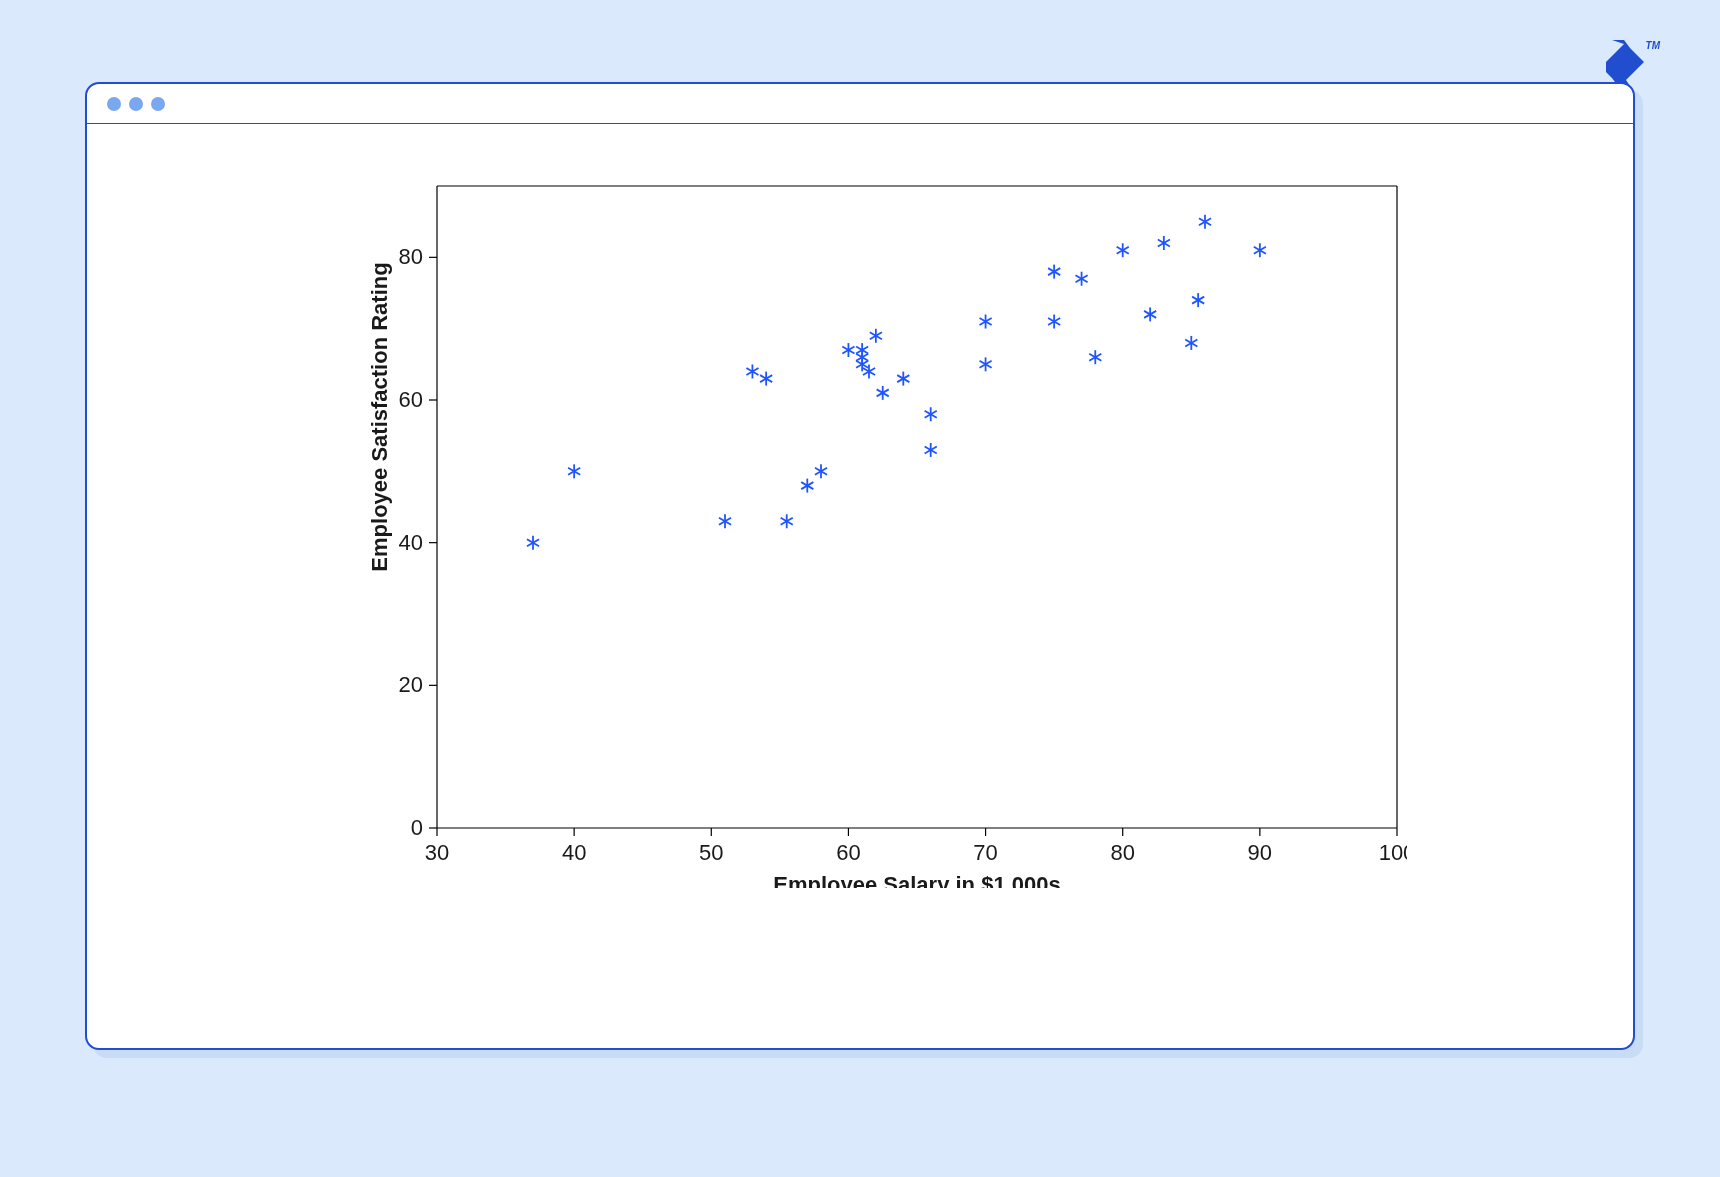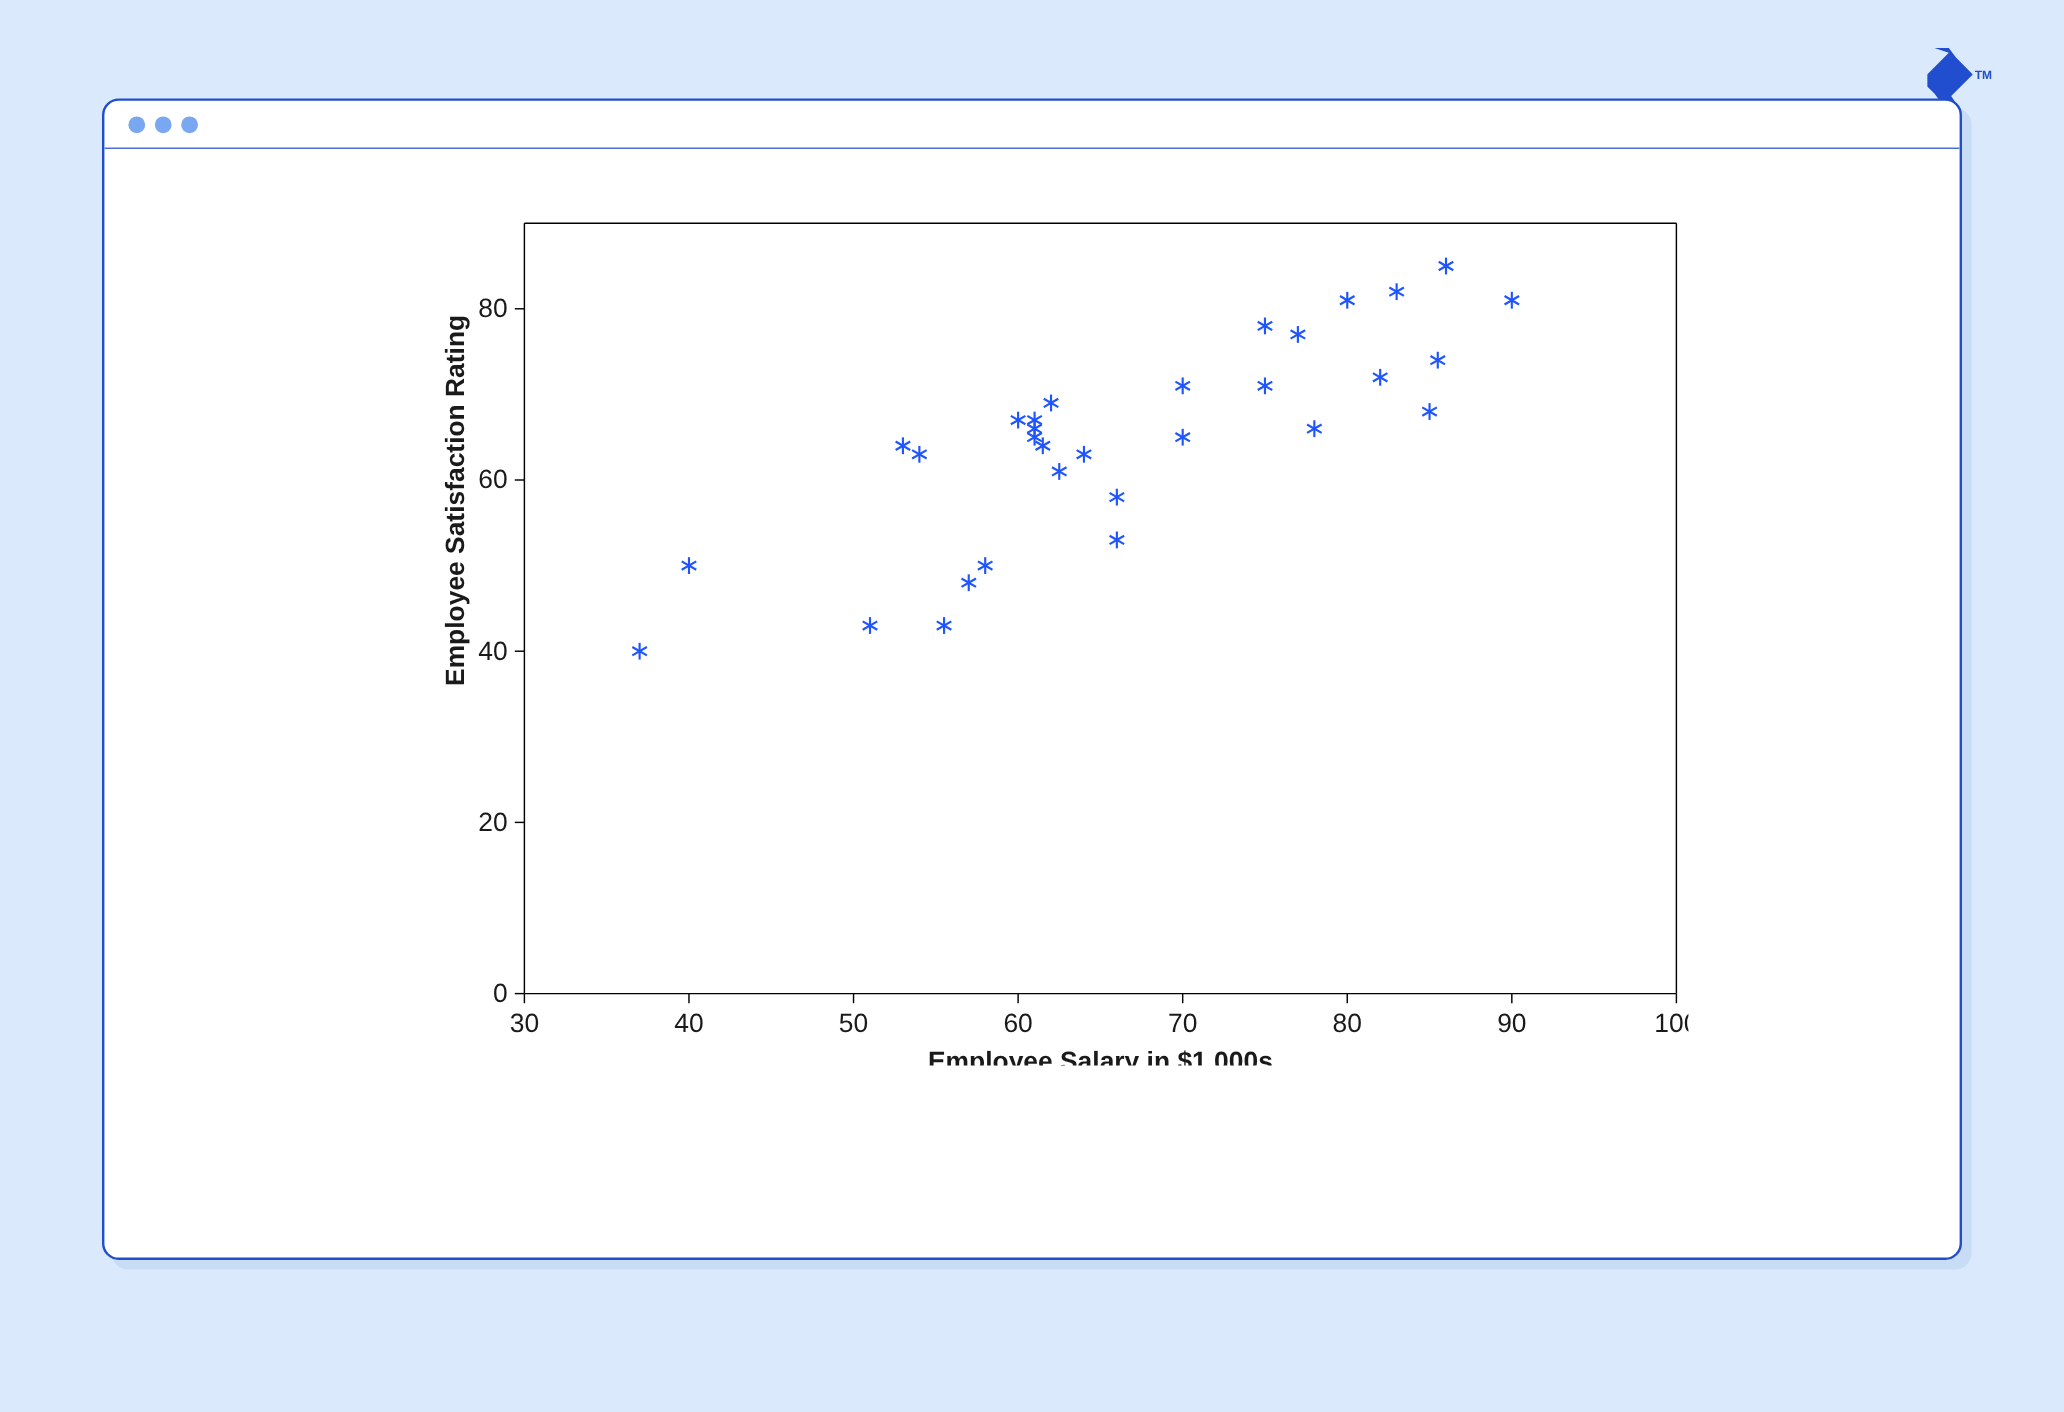--- a/index.html
+++ b/index.html
@@ -9,21 +9,22 @@
       background: #dbe9fc;
       font-family: -apple-system, BlinkMacSystemFont, "Segoe UI", Arial, sans-serif;
       position: relative;
       overflow: hidden;
     }
     .logo {
       position: absolute;
       top: 40px;
       right: 60px;
       display: flex;
-      align-items: center;
+      align-items: flex-start;
+      font-style: italic;
     }
     .logo-tm {
       font-size: 10px;
       color: #204ecf;
       margin-left: 2px;
       font-weight: 600;
     }
     .window {
       position: absolute;
       left: 85px;

